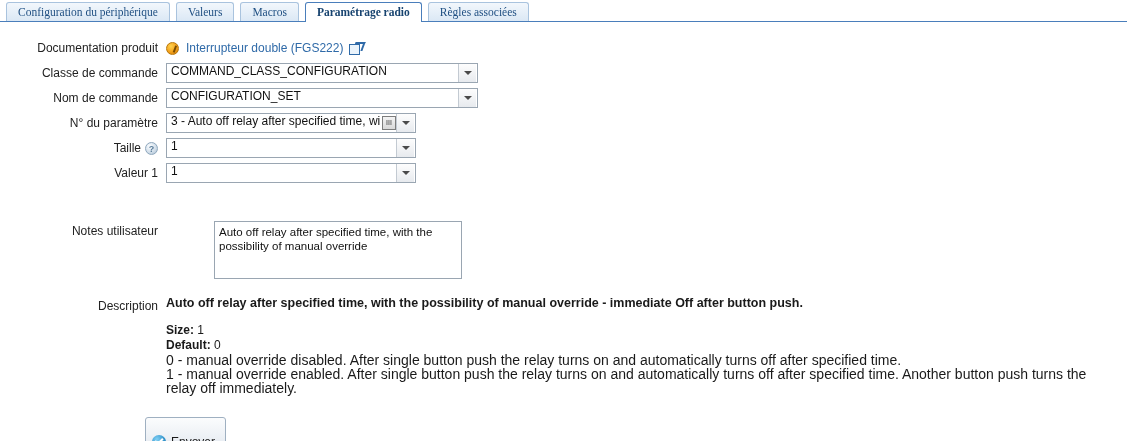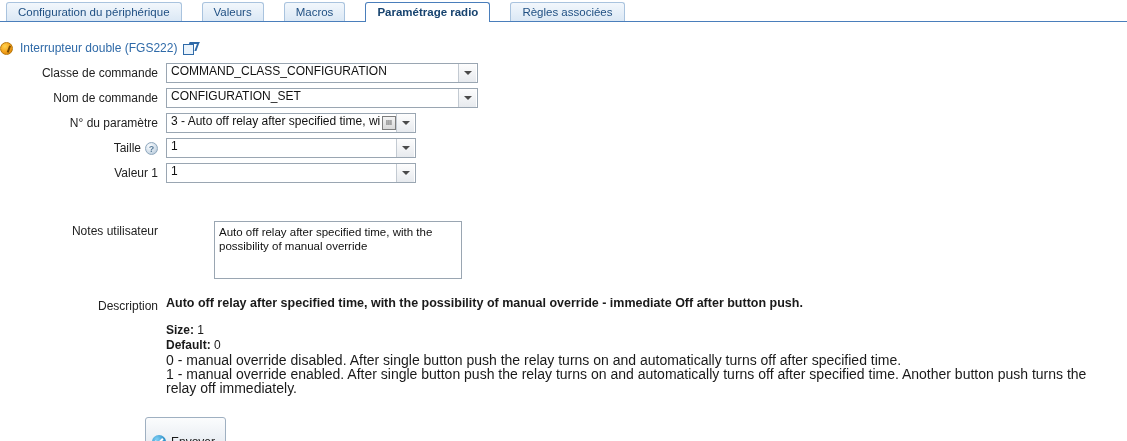--- a/index.html
+++ b/index.html
@@ -24,30 +24,31 @@
     border-bottom: 1px solid #4a7ebb;
     display: flex;
     align-items: flex-end;
     padding-left: 6px;
     box-sizing: border-box;
   }
   .tab {
     height: 19px;
     line-height: 19px;
     padding: 0 11px;
-    margin-right: 20px;
+    margin-right: 6px;
     font-size: 11.5px;
     color: #1f4f82;
     background: linear-gradient(to bottom, #f2f7fc 0%, #dbe8f5 100%);
     border: 1px solid #a9c3de;
     border-bottom: none;
     border-radius: 3px 3px 0 0;
     cursor: pointer;
     white-space: nowrap;
     box-sizing: border-box;
+    font-family: Liberation Serif, serif;
   }
   .tab.active {
     background: #ffffff;
     color: #17436f;
     font-weight: bold;
     border-color: #4a7ebb;
     height: 20px;
     line-height: 19px;
     position: relative;
     top: 1px;
@@ -295,20 +296,21 @@
   <div class="tab">Configuration du périphérique</div>
   <div class="tab">Valeurs</div>
   <div class="tab">Macros</div>
   <div class="tab active">Paramétrage radio</div>
   <div class="tab">Règles associées</div>
 </div>
 
 <div class="form">
 
   <div class="row">
+    <div class="label">Documentation produit</div>
     <div class="field doclink">
       <span class="circle-icon"></span>
       <a>Interrupteur double (FGS222)</a>
       <span class="ext-icon">
         <span class="sheet"></span>
           <span class="arrow"></span>
       </span>
     </div>
   </div>
 

